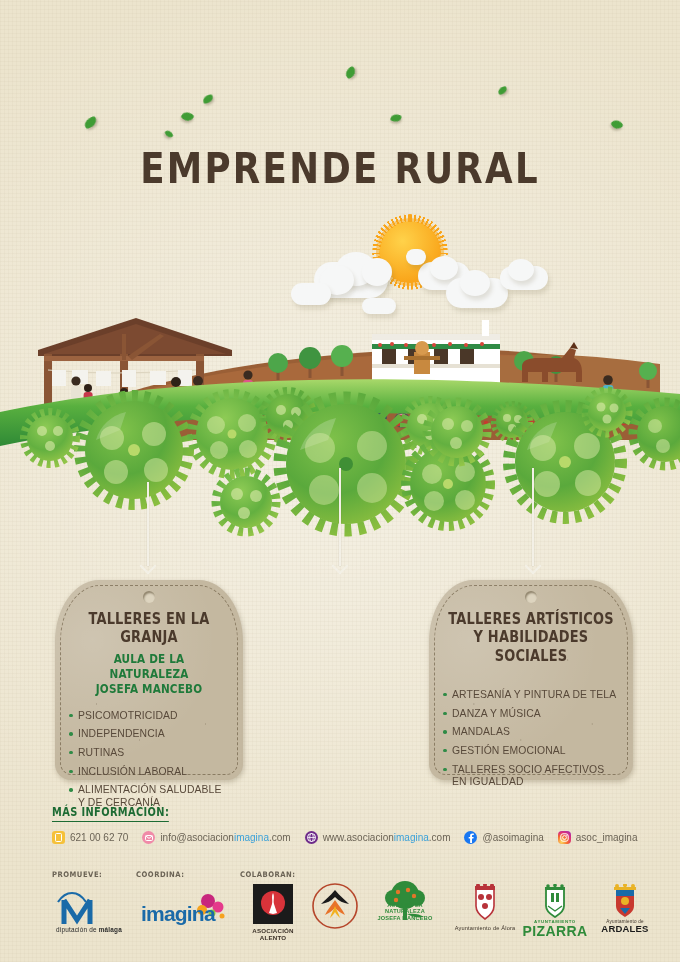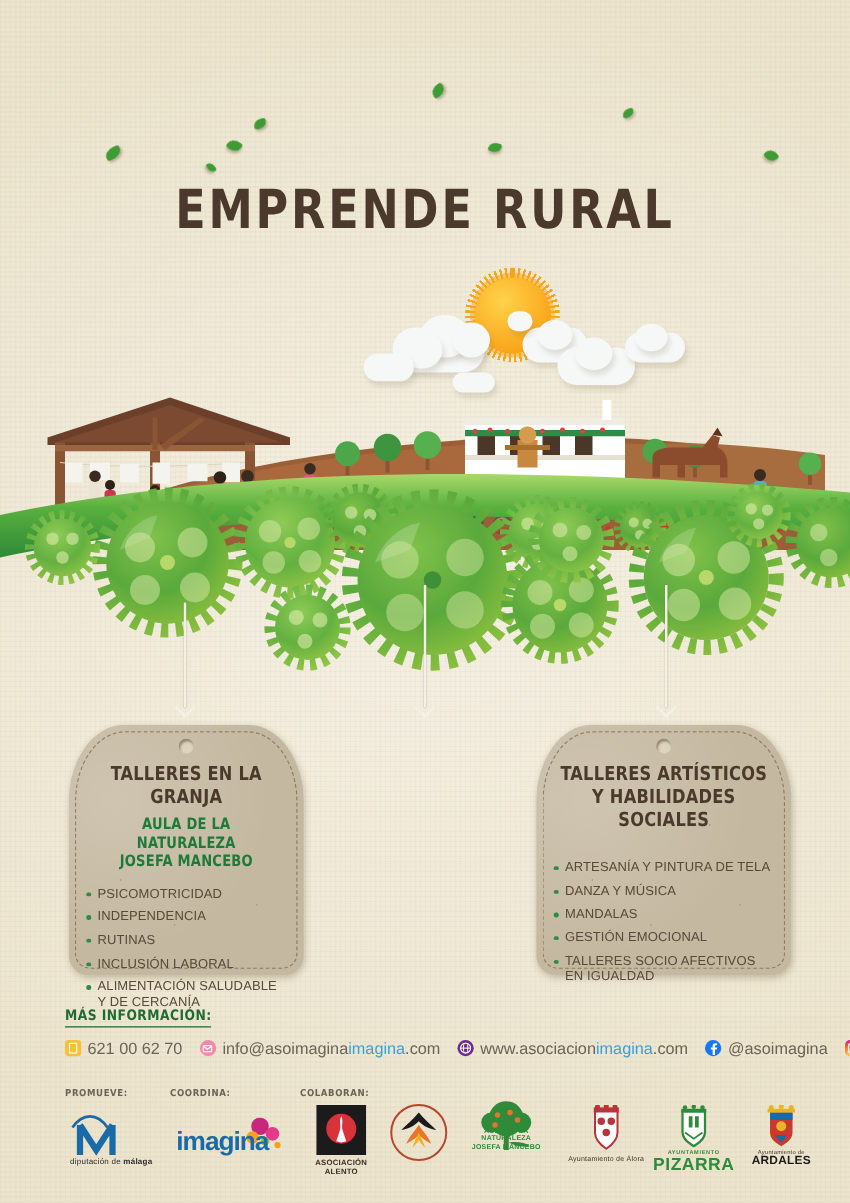--- a/index.html
+++ b/index.html
@@ -170,21 +170,21 @@
     position:absolute; left: 52px; top: 805px;
     font-family: "DejaVu Sans Condensed", "Liberation Sans Narrow", "Liberation Sans", sans-serif;
     font-size: 11.5px; font-weight:700; color:#1d6b33;
     letter-spacing:.4px;
     border-bottom: 1.4px solid #1d6b33; padding-bottom:2px;
     transform: scaleX(.95); transform-origin: left;
   }
   .contacts {
     position:absolute; left: 52px; top: 831px; width: 600px;
     display:flex; align-items:center; gap: 14px;
-    font-size: 13px; color:#6b6355;
+    font-size: 10px; color:#6b6355;
   }
   .contact { display:flex; align-items:center; gap:5px; white-space:nowrap; }
   .ci { width:13px; height:13px; border-radius:3px; flex:none;
         display:flex; align-items:center; justify-content:center;
         font-size:8px; color:#fff; }
   .ci.phone { background:#f5c13a; border-radius:3px; }
   .ci.mail  { background:#f08aa8; border-radius:50%; }
   .ci.web   { background:#6e2b8a; border-radius:50%; }
   .ci.fb    { background:#1877f2; border-radius:50%; }
   .ci.ig    { background: radial-gradient(circle at 28% 85%, #fdd85d, #f5662f 42%, #d92e7f 68%, #8b34c0); border-radius:4px; }
@@ -625,21 +625,21 @@
       <span>621 00 62 70</span>
     </div>
 
     <div class="contact">
       <span class="ci mail">
         <svg width="8" height="6" viewBox="0 0 8 6">
             <rect x=".5" y=".5" width="7" height="5" rx="1" fill="none" stroke="#fff" stroke-width="1"></rect>
             <path d="M.8,1 L4,3.4 L7.2,1" fill="none" stroke="#fff" stroke-width="1"></path>
           </svg>
       </span>
-      <span><span>info@asoimagina</span><span class="blue">imagina</span><span>.com</span></span>
+      <span><span>info@asociacion</span><span class="blue">imagina</span><span>.com</span></span>
     </div>
 
     <div class="contact">
       <span class="ci web">
         <svg width="9" height="9" viewBox="0 0 9 9">
             <circle cx="4.5" cy="4.5" r="4" fill="none" stroke="#fff" stroke-width="1"></circle>
             <ellipse cx="4.5" cy="4.5" rx="1.8" ry="4" fill="none" stroke="#fff" stroke-width=".8"></ellipse>
             <path d="M.7,4.5 H8.3" stroke="#fff" stroke-width=".8"></path>
           </svg>
       </span>

